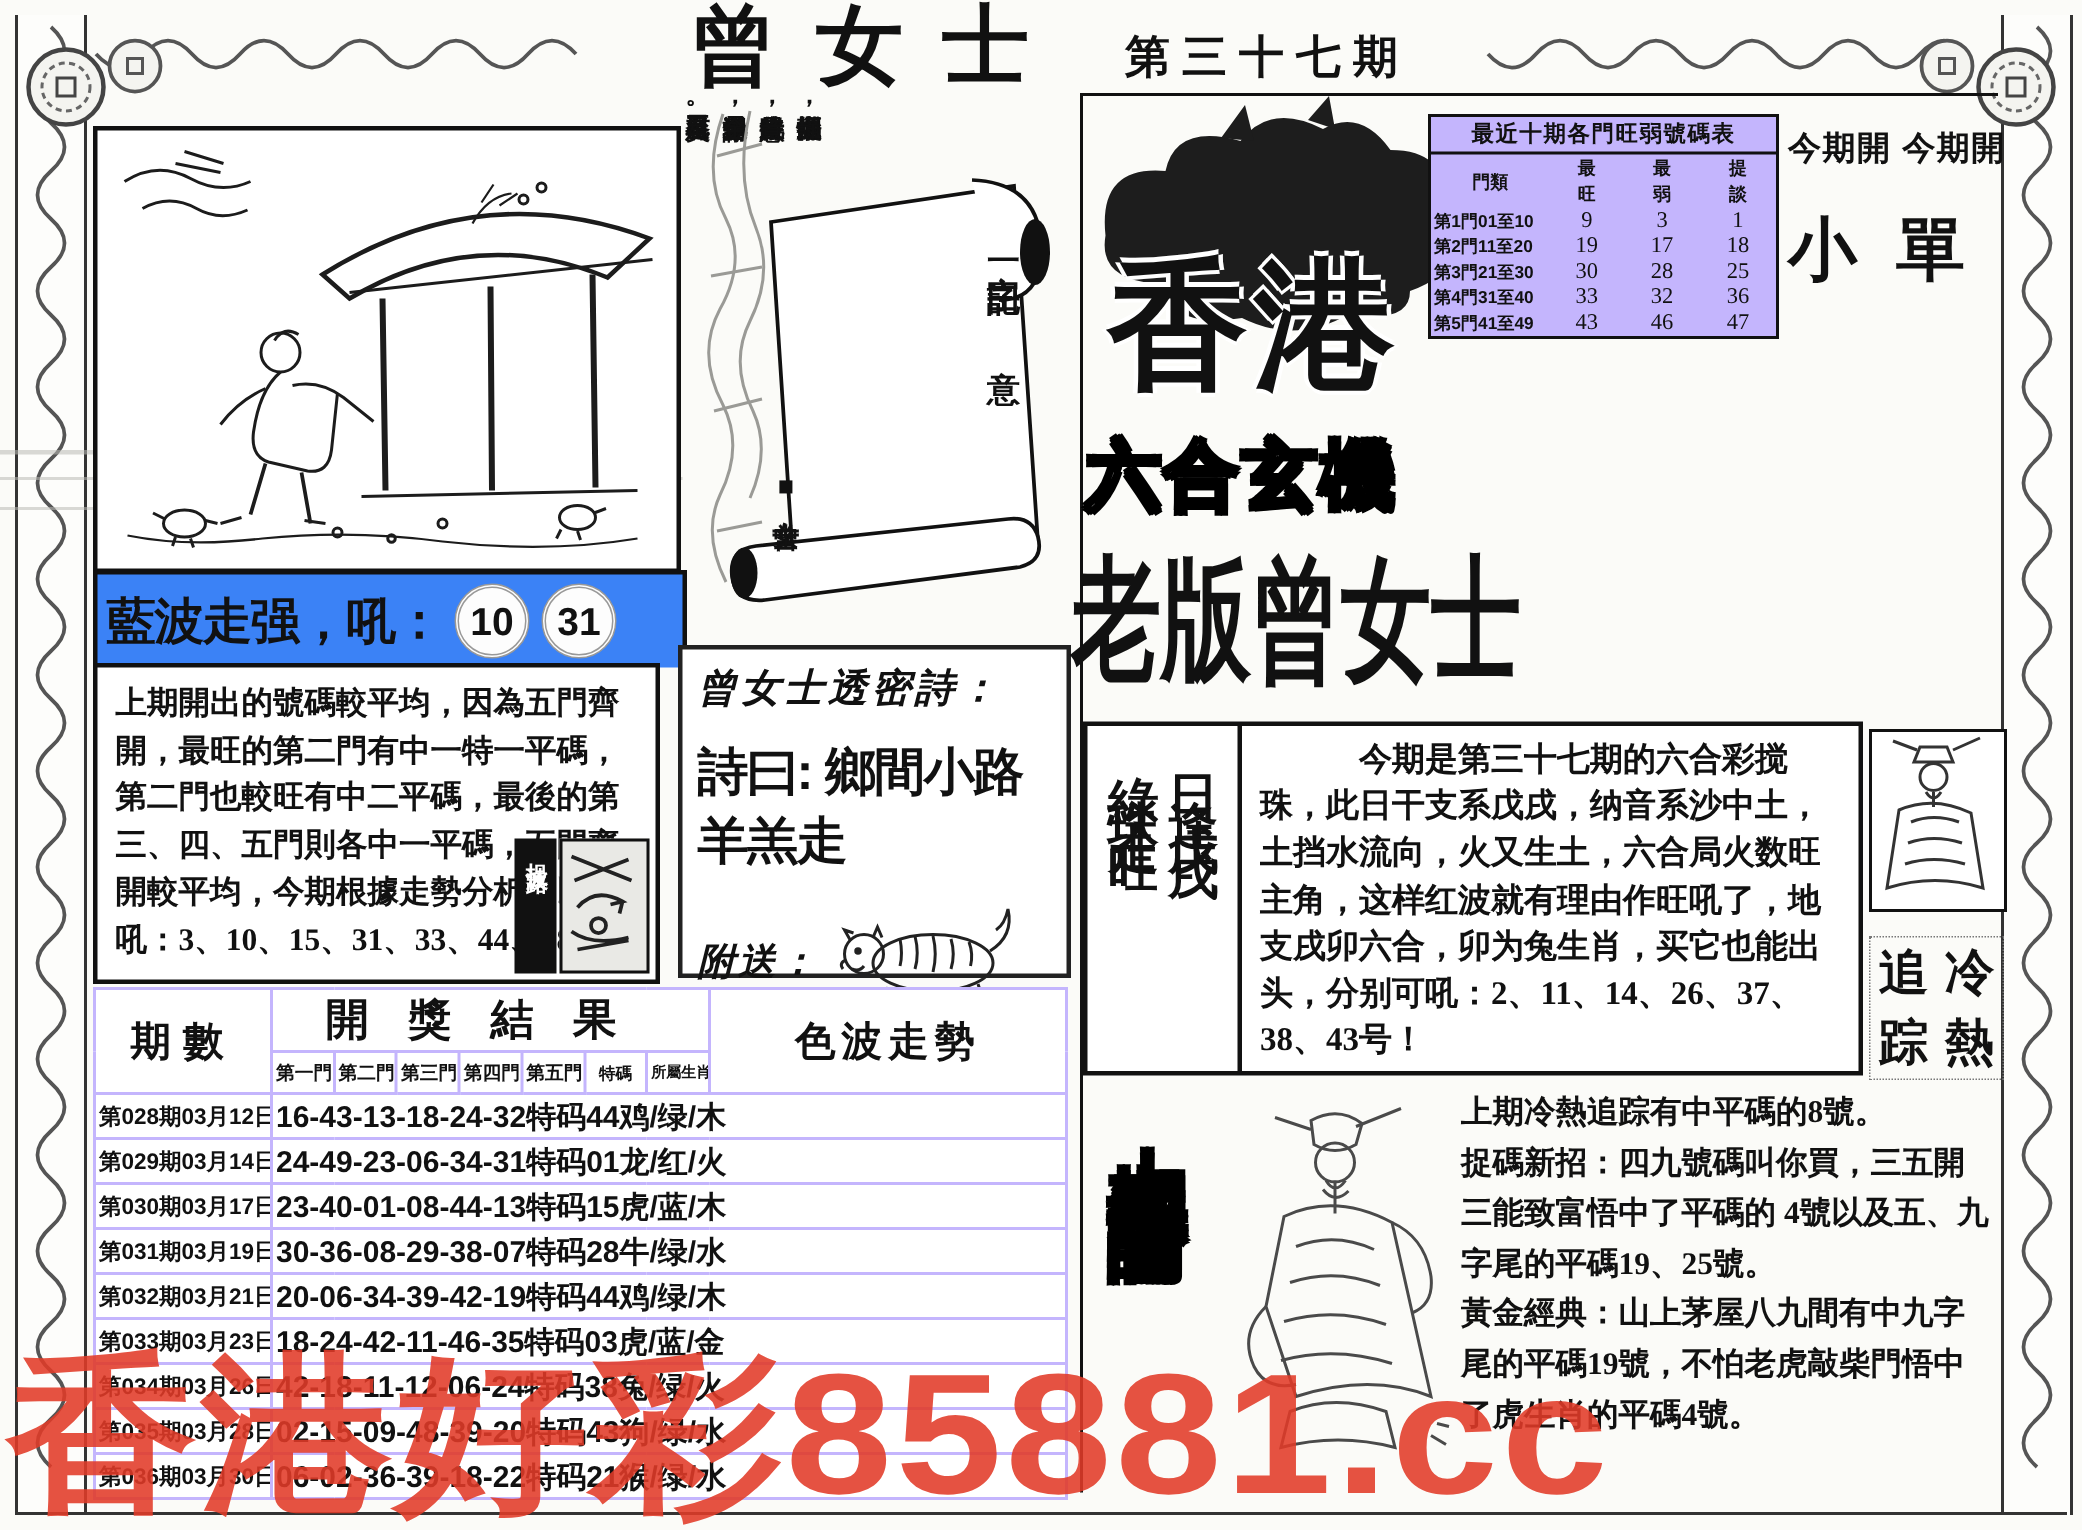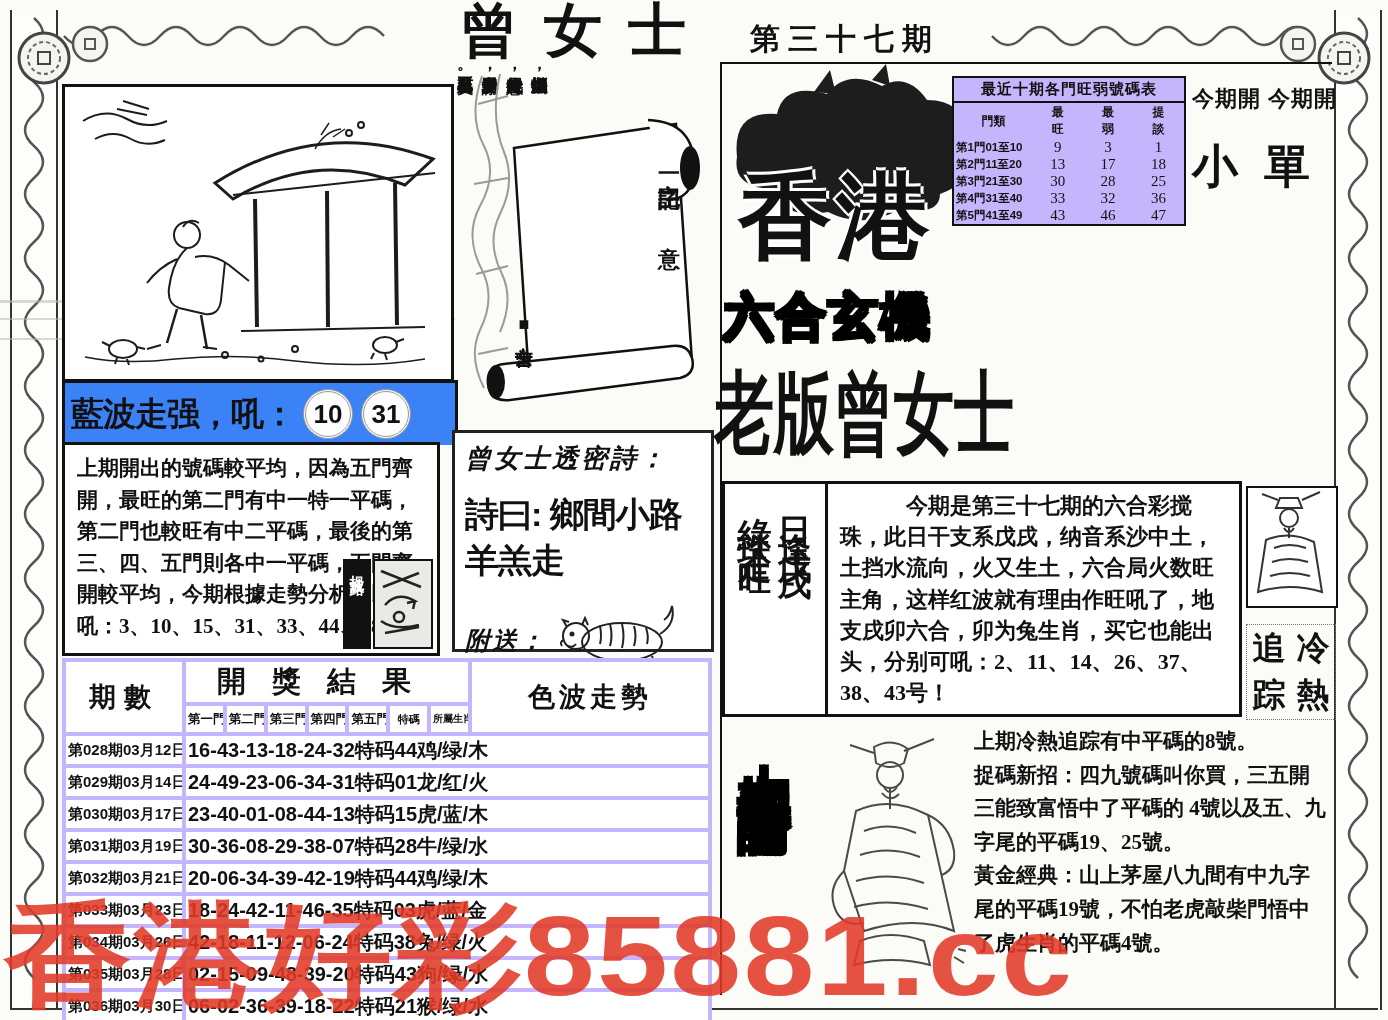--- a/index.html
+++ b/index.html
@@ -49,21 +49,21 @@
 
   .secret{left:452px;top:430px;width:262px;height:222px;border:3px solid #222;background:#fff;
           padding:8px 10px;box-sizing:border-box;}
   .secret .s1{font-size:26px;font-weight:700;font-style:italic;letter-spacing:3px;}
   .secret .s2{font-size:34px;font-weight:900;margin-top:16px;letter-spacing:-1px;}
   .secret .s3{display:flex;align-items:center;margin-top:14px;gap:6px;}
   .secret .s3 .glabel{font-size:25px;font-weight:700;font-style:italic;letter-spacing:2px;}
 
   table.results{left:62px;top:658px;width:650px;border-collapse:collapse;position:absolute;background:#fff;
                 table-layout:fixed;}
-  table.results th,table.results td{border:4px solid #c4b5fd;padding:0 2px;overflow:hidden;white-space:nowrap;}
+  table.results th,table.results td{border:2px solid #c4b5fd;padding:0 2px;overflow:hidden;white-space:nowrap;}
   th.h-issue{width:112px;font-size:27px;font-weight:900;letter-spacing:8px;}
   th.h-result{font-size:29px;font-weight:900;letter-spacing:26px;height:40px;}
   th.h-wave{width:232px;font-size:27px;font-weight:900;letter-spacing:4px;}
   th.sub{font-size:12.5px;font-weight:700;height:26px;}
   td.c-issue{font-size:15px;font-weight:700;height:28px;text-align:left;padding-left:4px;}
   td.c-result{font-size:20px;font-weight:700;text-align:left;padding-left:22px;}
 
   
   .logo{left:714px;top:62px;width:300px;height:420px;}
   .logo .lg1{position:absolute;left:24px;top:92px;font-size:94px;font-weight:900;letter-spacing:4px;
@@ -345,21 +345,21 @@
         <th style="width:48px">提談</th>
       </tr>
       <tr>
         <td class="gate">第1門01至10</td>
         <td class="serif">9</td>
         <td class="serif">3</td>
         <td class="serif">1</td>
       </tr>
       <tr>
         <td class="gate">第2門11至20</td>
-        <td class="serif">13</td>
+        <td class="serif">19</td>
         <td class="serif">17</td>
         <td class="serif">18</td>
       </tr>
       <tr>
         <td class="gate">第3門21至30</td>
         <td class="serif">30</td>
         <td class="serif">28</td>
         <td class="serif">25</td>
       </tr>
       <tr>

